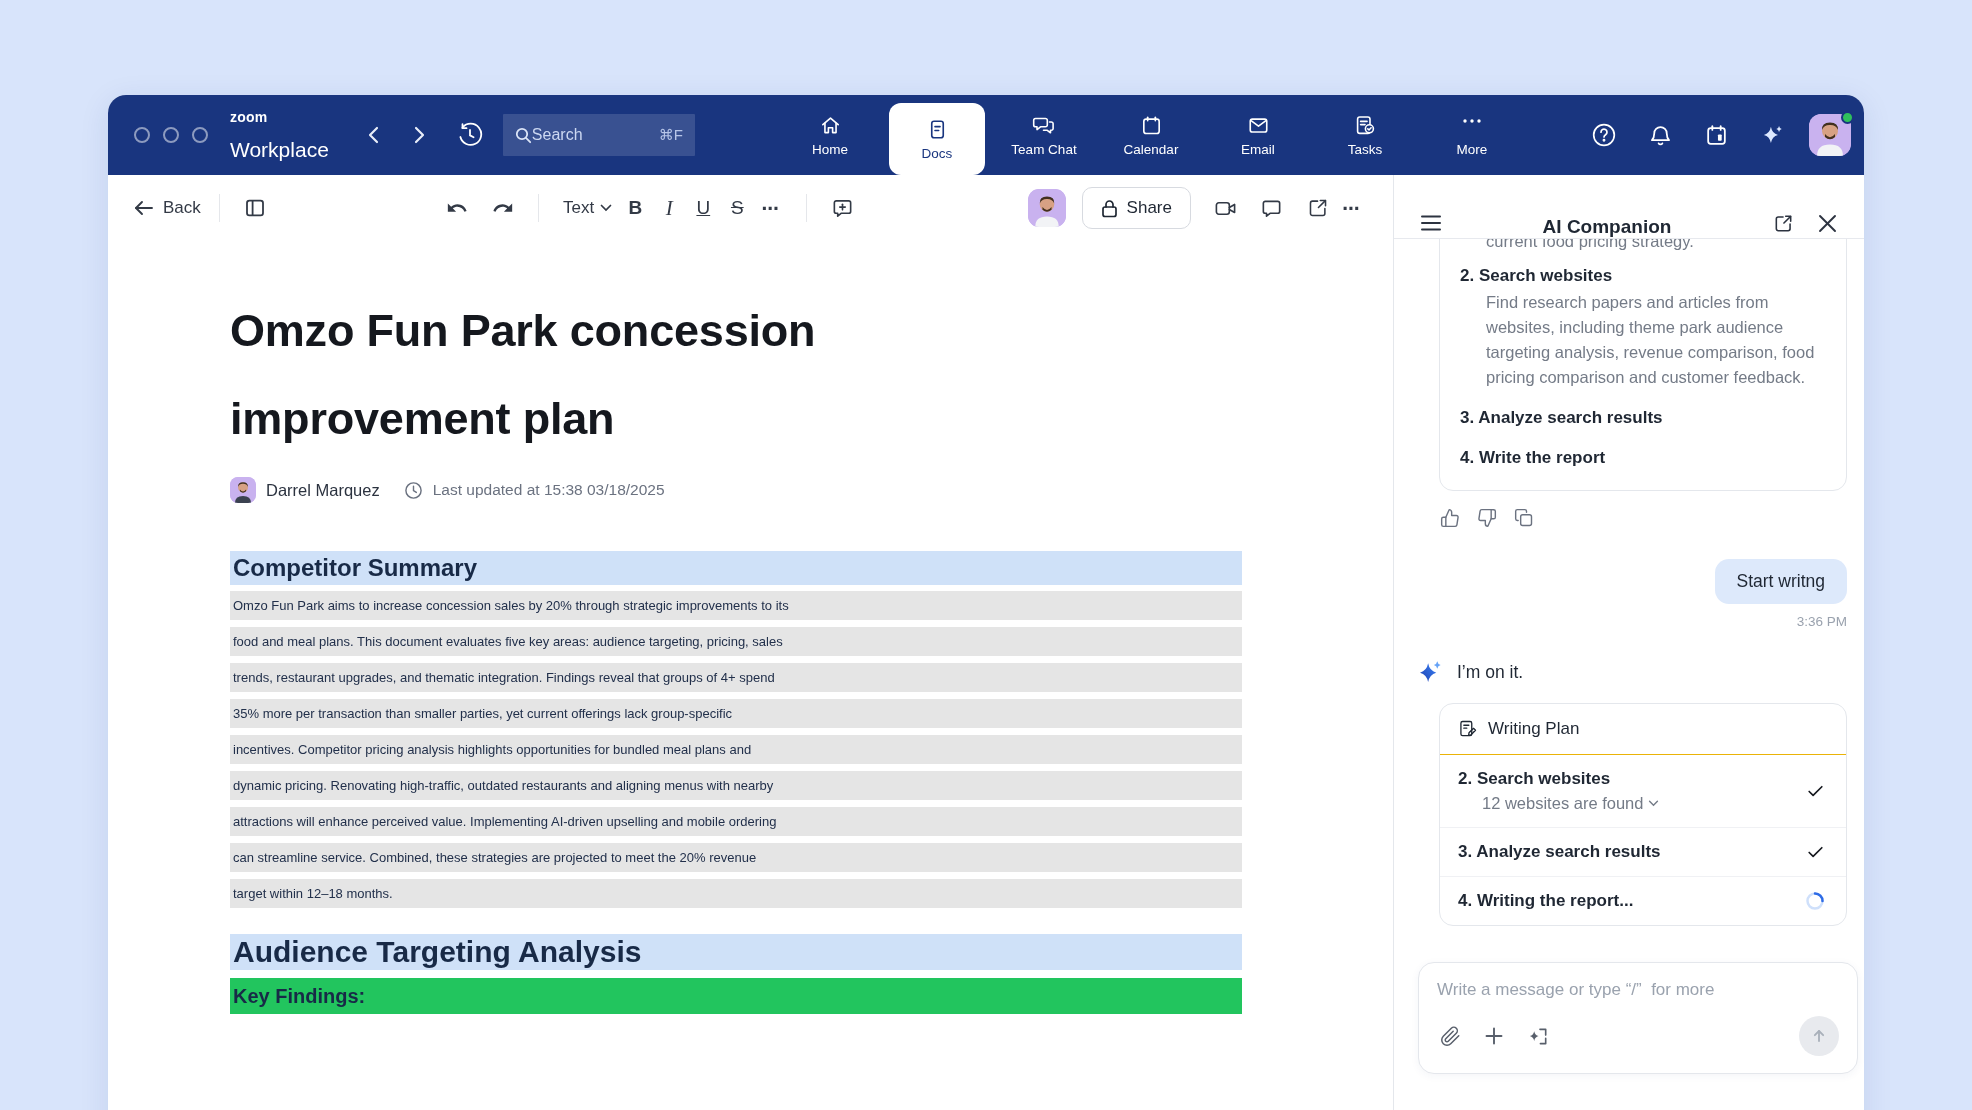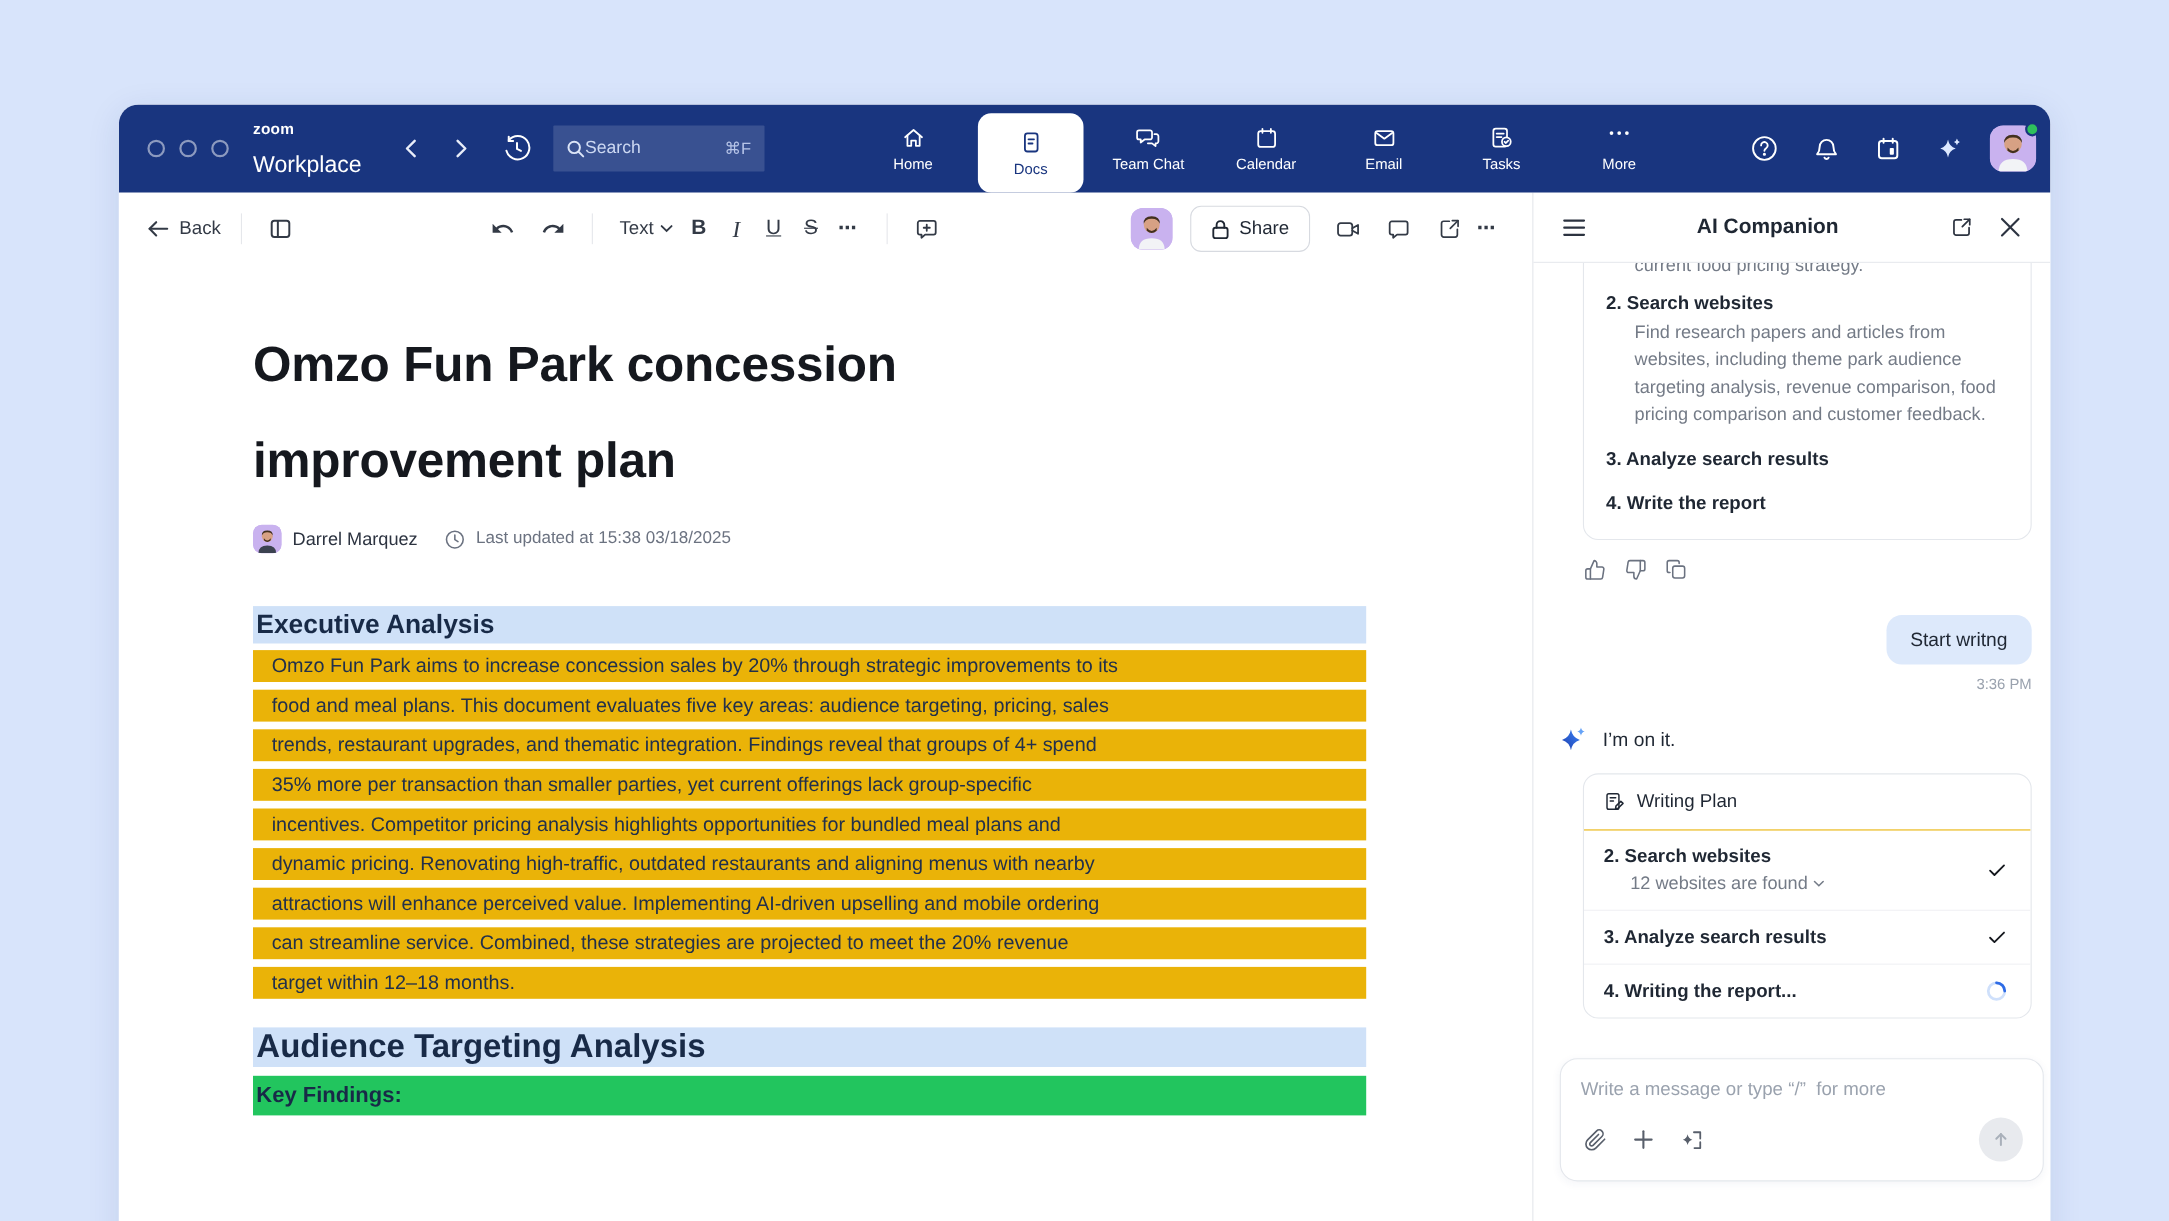--- a/index.html
+++ b/index.html
@@ -70,29 +70,29 @@
   .doc-title { max-width:800px; font-size:45px; line-height:88px; font-weight:700; color:#15181e; letter-spacing:-.2px; }
   .meta-row { margin-top:14px; display:flex; align-items:center; gap:10px; }
   .meta-avatar { width:26px; height:26px; border-radius:8px; background:#c9b2ef; overflow:hidden; }
   .meta-name { font-size:16.5px; color:#2c3340; margin-right:14px; }
   .meta-clock { color:#6b7280; display:flex; }
   .meta-updated { font-size:15.5px; color:#6b7280; }
 
   .hl-wrap { width:1012px; }
   .hl-h2 { margin-top:48px; background:#cfe1f8; color:#182a47; font-size:24px; font-weight:700;
            height:34px; line-height:34px; padding-left:3px; margin-bottom:6px; }
-  .hl-line { background:#eab308; color:#22304b; font-size:18px; height:29px; line-height:29px;
-             padding-left:17px; margin-bottom:7px; white-space:nowrap; overflow:hidden; }
+  .hl-line { background:#e5e5e5; color:#22304b; font-size:13px; height:29px; line-height:29px;
+             padding-left:3px; margin-bottom:7px; white-space:nowrap; overflow:hidden; }
   .hl-h2b { margin-top:26px; background:#cfe1f8; color:#182a47; font-size:30px; font-weight:700;
             height:36px; line-height:36px; padding-left:3px; }
   .hl-h3 { margin-top:8px; background:#22c55e; color:#182a47; font-size:20px; font-weight:700;
            height:36px; line-height:36px; padding-left:3px; }
 
   
-  .ai-header { height:64px; display:flex; align-items:center; padding:0 22px; border-bottom:1px solid #e7e9ee; flex:none; }
+  .ai-header { height:64px; display:flex; align-items:flex-end; padding:0 22px; border-bottom:1px solid #e7e9ee; flex:none; }
   .ai-title { flex:1; text-align:center; font-size:19px; font-weight:600; color:#1f2733; }
   .ai-hicon { width:30px; height:30px; display:flex; align-items:center; justify-content:center; color:#2c3340; }
   .ai-hicon + .ai-hicon { margin-left:14px; }
   .ai-scroll { flex:1; overflow:hidden; padding:0 17px 0 45px; }
 
   .msg-card { margin-top:-26px; background:#fff; border:1px solid #e4e7ec; border-radius:14px; padding:16px 20px 20px 20px; }
   .clip-line { font-size:16.5px; color:#747b87; padding-left:26px; height:22px; line-height:22px; overflow:hidden; }
   .card-item { margin-top:12px; }
   .card-item-title { font-size:17px; font-weight:700; color:#1f2733; padding-left:26px; text-indent:-26px; line-height:24px; }
   .card-item-desc { font-size:16.5px; color:#747b87; line-height:25px; padding-left:26px; margin-top:2px; }
@@ -386,21 +386,21 @@
               <span class="meta-clock">
                 <svg width="19" height="19" viewBox="0 0 20 20" fill="none" stroke="currentColor" stroke-width="1.5" stroke-linecap="round">
                     <circle cx="10" cy="10" r="8"></circle>
                     <path d="M10 5.6 V10 L13 12"></path>
                   </svg>
               </span>
               <span class="meta-updated">Last updated at 15:38 03/18/2025</span>
             </div>
 
             <div class="hl-wrap">
-              <div class="hl-h2">Executive Analysis</div>
+              <div class="hl-h2">Competitor Summary</div>
               <div class="hl-line">Omzo Fun Park aims to increase concession sales by 20% through strategic improvements to its</div>
               <div class="hl-line">food and meal plans. This document evaluates five key areas: audience targeting, pricing, sales</div>
               <div class="hl-line">trends, restaurant upgrades, and thematic integration. Findings reveal that groups of 4+ spend</div>
               <div class="hl-line">35% more per transaction than smaller parties, yet current offerings lack group-specific</div>
               <div class="hl-line">incentives. Competitor pricing analysis highlights opportunities for bundled meal plans and</div>
               <div class="hl-line">dynamic pricing. Renovating high-traffic, outdated restaurants and aligning menus with nearby</div>
               <div class="hl-line">attractions will enhance perceived value. Implementing AI-driven upselling and mobile ordering</div>
               <div class="hl-line">can streamline service. Combined, these strategies are projected to meet the 20% revenue</div>
               <div class="hl-line">target within 12–18 months.</div>
               <div class="hl-h2b">Audience Targeting Analysis</div>

